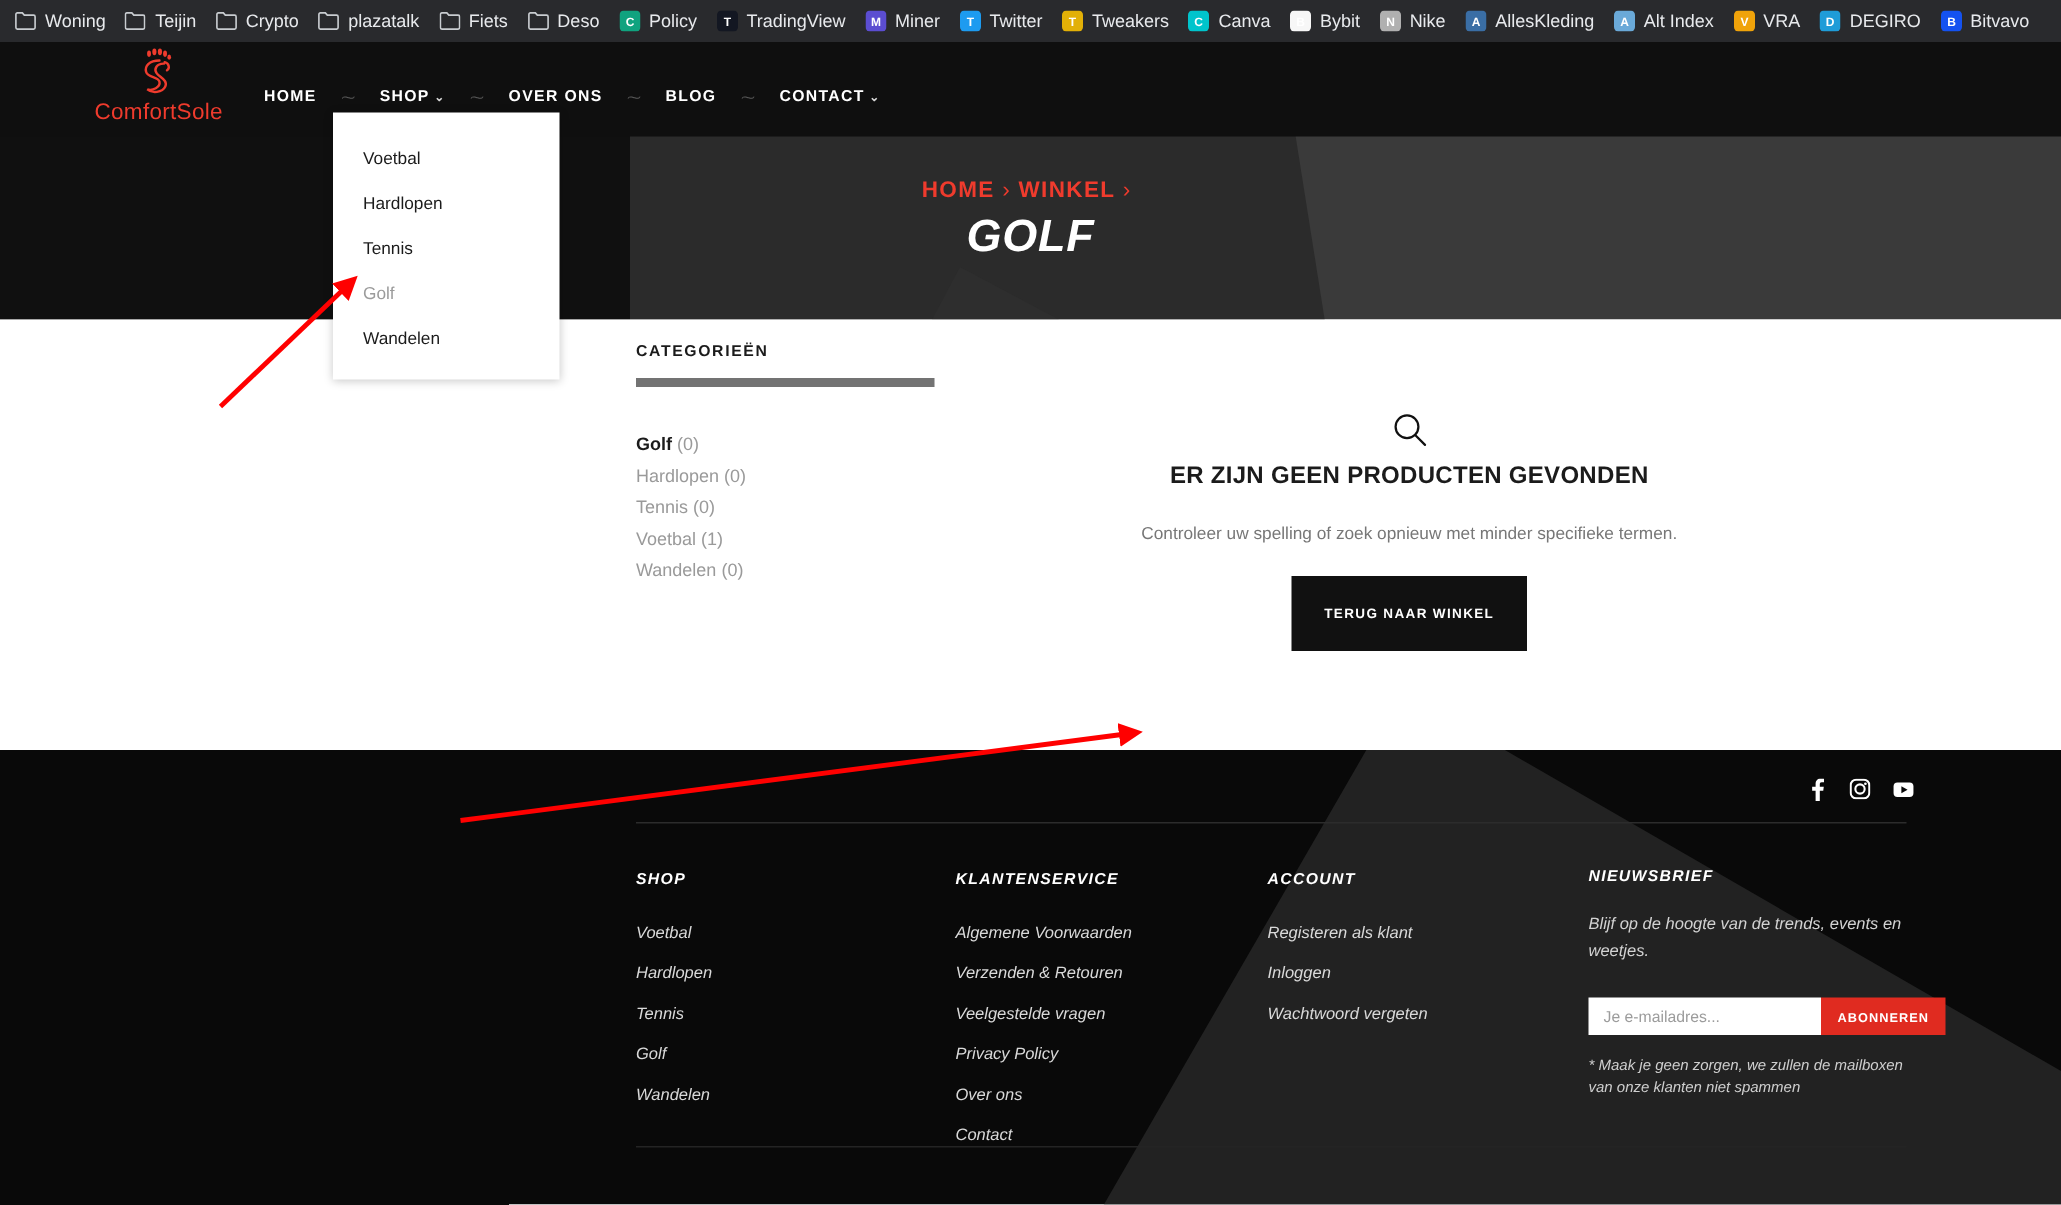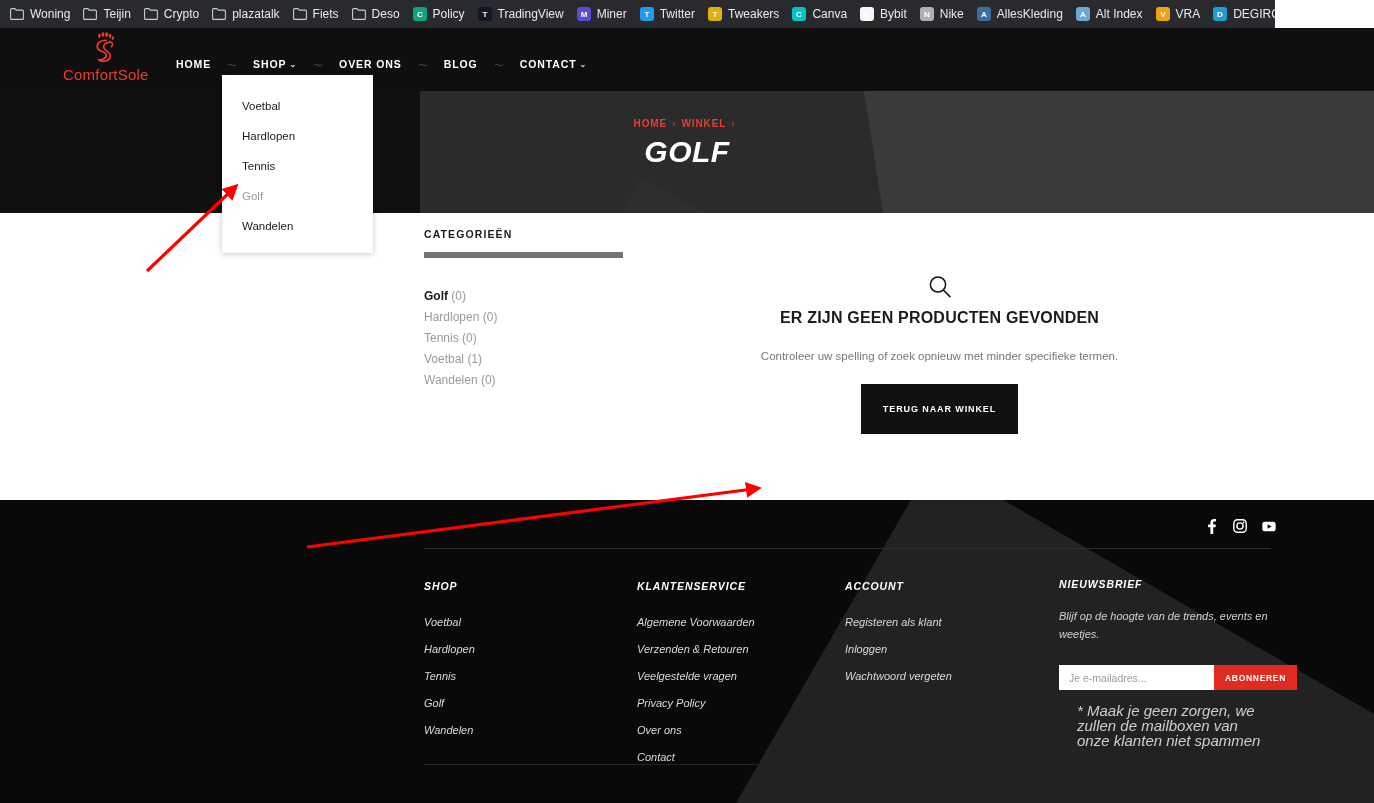--- a/index.html
+++ b/index.html
@@ -6,21 +6,21 @@
   html, body {
     width: 1374px; height: 803px;
     background: #ffffff;
     font-family: "Liberation Sans", sans-serif;
     overflow: hidden;
   }
   #page { position: relative; width: 1374px; height: 803px; background:#fff; }
 
   
   .bookmarks {
-    position: absolute; top:0; left:0; width:1275px; height:28px;
+    position: absolute; top:0; left:0; width:1374px; height:28px;
     background:#292a2d; display:flex; align-items:center;
     padding-left:4px; overflow:hidden; white-space:nowrap;
   }
   .bm {
     display:flex; align-items:center; gap:5px;
     padding:3px 7px 3px 5px; border-radius:4px;
     color:#e8eaed; font-size:12px; line-height:16px;
     flex:0 0 auto; cursor:pointer;
   }
   .bm-ico {
@@ -77,21 +77,21 @@
   .dd-item {
     padding:7px 20px; font-size:11.5px; color:#1b1b1b; cursor:pointer;
     line-height:16px;
   }
   .dd-item.active { color:#9b9b9b; }
 
   
   .hero-center {
     position:absolute; left:0; top:118px; width:1374px; text-align:center; z-index:30;
   }
-  .crumbs { font-size:10px; font-weight:bold; letter-spacing:.9px; color:#ef3b2d; }
+  .crumbs { font-size:15px; font-weight:bold; letter-spacing:.9px; color:#ef3b2d; }
   .crumbs .c-sep { color:#ef3b2d; padding:0 5px; font-weight:normal; }
   .crumb { cursor:pointer; }
   .page-title {
     margin-top:6px; color:#fff; font-size:30px; font-weight:bold;
     font-style:italic; letter-spacing:.5px;
   }
 
   
   .main { position:absolute; top:213px; left:0; width:1374px; height:287px; background:#fff; z-index:10; }
   .cat-block { position:absolute; left:424px; top:15px; width:200px; }
@@ -155,21 +155,21 @@
     flex:1; border:none; outline:none; background:#fff; color:#8b8b8b;
     font-size:10.5px; padding:0 10px; font-family:"Liberation Sans", sans-serif;
   }
   .news-input::placeholder { color:#9c9c9c; }
   .news-btn {
     background:#e02b20; color:#fff; border:none; cursor:pointer;
     font-size:8.5px; font-weight:bold; letter-spacing:.7px; padding:0 11px;
     font-family:"Liberation Sans", sans-serif;
   }
   .news-note {
-    margin-top:13px; color:#cfcfcf; font-size:15px; font-style:italic; line-height:15px;margin-left:18px;
+    margin-top:13px; color:#cfcfcf; font-size:10px; font-style:italic; line-height:15px;
   }
   .footer-bottom-rule {
     position:absolute; left:424px; top:264px; width:847px; height:1px; background:#242424;
   }
   .copyright {
     position:absolute; left:424px; top:788px; color:#e6e6e6;
     font-size:10.5px; font-style:italic;
   }
   .paybar { position:absolute; left:1110px; top:786px; display:flex; gap:4px; }
   .pay {

